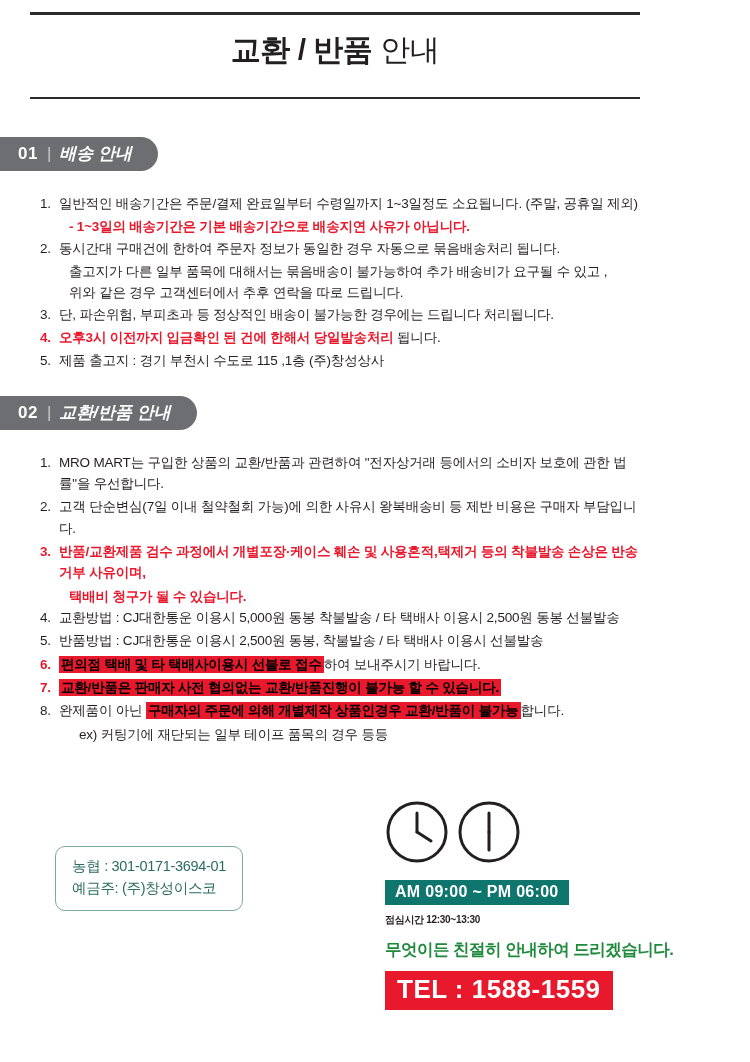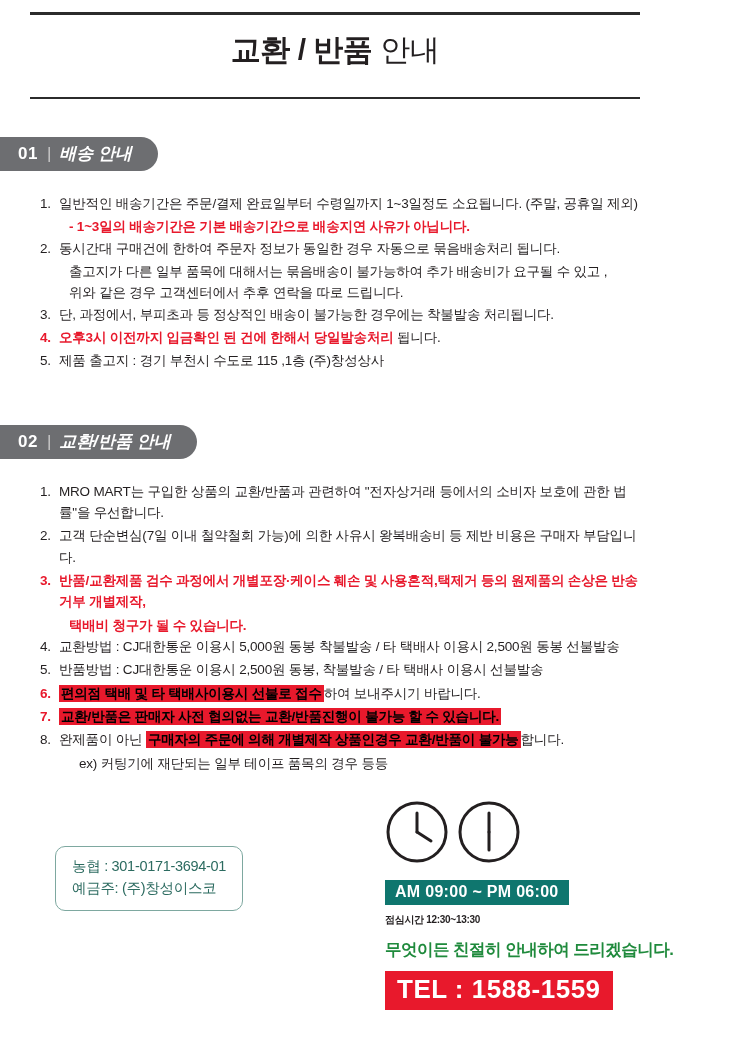--- a/index.html
+++ b/index.html
@@ -77,21 +77,21 @@
   }
   .section-tab .label {
     font-weight: bold;
     font-style: italic;
   }
 
   .section {
     position: relative;
   }
   .sec1 { margin-top: 38px; }
-  .sec2 { margin-top: 53px; }
+  .sec2 { margin-top: 24px; }
 
   
   .list {
     margin: 22px 0 0 0;
     padding: 0 0 0 10px;
   }
   .row {
     display: flex;
     align-items: flex-start;
     font-size: 13.5px;
@@ -238,21 +238,21 @@
 
       <div class="row">
         <span class="idx">2.</span>
         <span class="txt">동시간대 구매건에 한하여 주문자 정보가 동일한 경우 자동으로 묶음배송처리 됩니다.</span>
       </div>
       <div class="sub">출고지가 다른 일부 품목에 대해서는 묶음배송이 불가능하여 추가 배송비가 요구될 수 있고 ,</div>
       <div class="sub">위와 같은 경우 고객센터에서 추후 연락을 따로 드립니다.</div>
 
       <div class="row">
         <span class="idx">3.</span>
-        <span class="txt">단, 과정에서, 부피초과 등 정상적인 배송이 불가능한 경우에는 착불발송 처리됩니다.</span>
+        <span class="txt">단, 파손위험, 부피초과 등 정상적인 배송이 불가능한 경우에는 드립니다 처리됩니다.</span>
       </div>
 
       <div class="row redrow">
         <span class="idx">4.</span>
         <span class="txt"><span class="red">오후3시 이전까지 입금확인 된 건에 한해서 당일발송처리</span><span> 됩니다.</span></span>
       </div>
 
       <div class="row">
         <span class="idx">5.</span>
         <span class="txt">제품 출고지 :  경기 부천시 수도로 115 ,1층 (주)창성상사</span>
@@ -271,21 +271,21 @@
         <span class="txt">MRO MART는 구입한 상품의 교환/반품과 관련하여 "전자상거래 등에서의 소비자 보호에 관한 법률"을 우선합니다.</span>
       </div>
 
       <div class="row">
         <span class="idx">2.</span>
         <span class="txt">고객 단순변심(7일 이내 철약철회 가능)에 의한 사유시 왕복배송비 등 제반 비용은 구매자 부담입니다.</span>
       </div>
 
       <div class="row redrow">
         <span class="idx">3.</span>
-        <span class="txt red">반품/교환제품 검수 과정에서 개별포장·케이스 훼손 및 사용흔적,택제거 등의 원제품의 손상은 반송거부 개별제작,</span>
+        <span class="txt red">반품/교환제품 검수 과정에서 개별포장·케이스 훼손 및 사용흔적,택제거 등의 착불발송 손상은 반송거부 사유이며,</span>
       </div>
       <div class="sub red">택배비 청구가 될 수 있습니다.</div>
 
       <div class="row">
         <span class="idx">4.</span>
         <span class="txt">교환방법 : CJ대한통운 이용시 5,000원 동봉 착불발송 / 타 택배사 이용시 2,500원 동봉 선불발송</span>
       </div>
 
       <div class="row">
         <span class="idx">5.</span>

